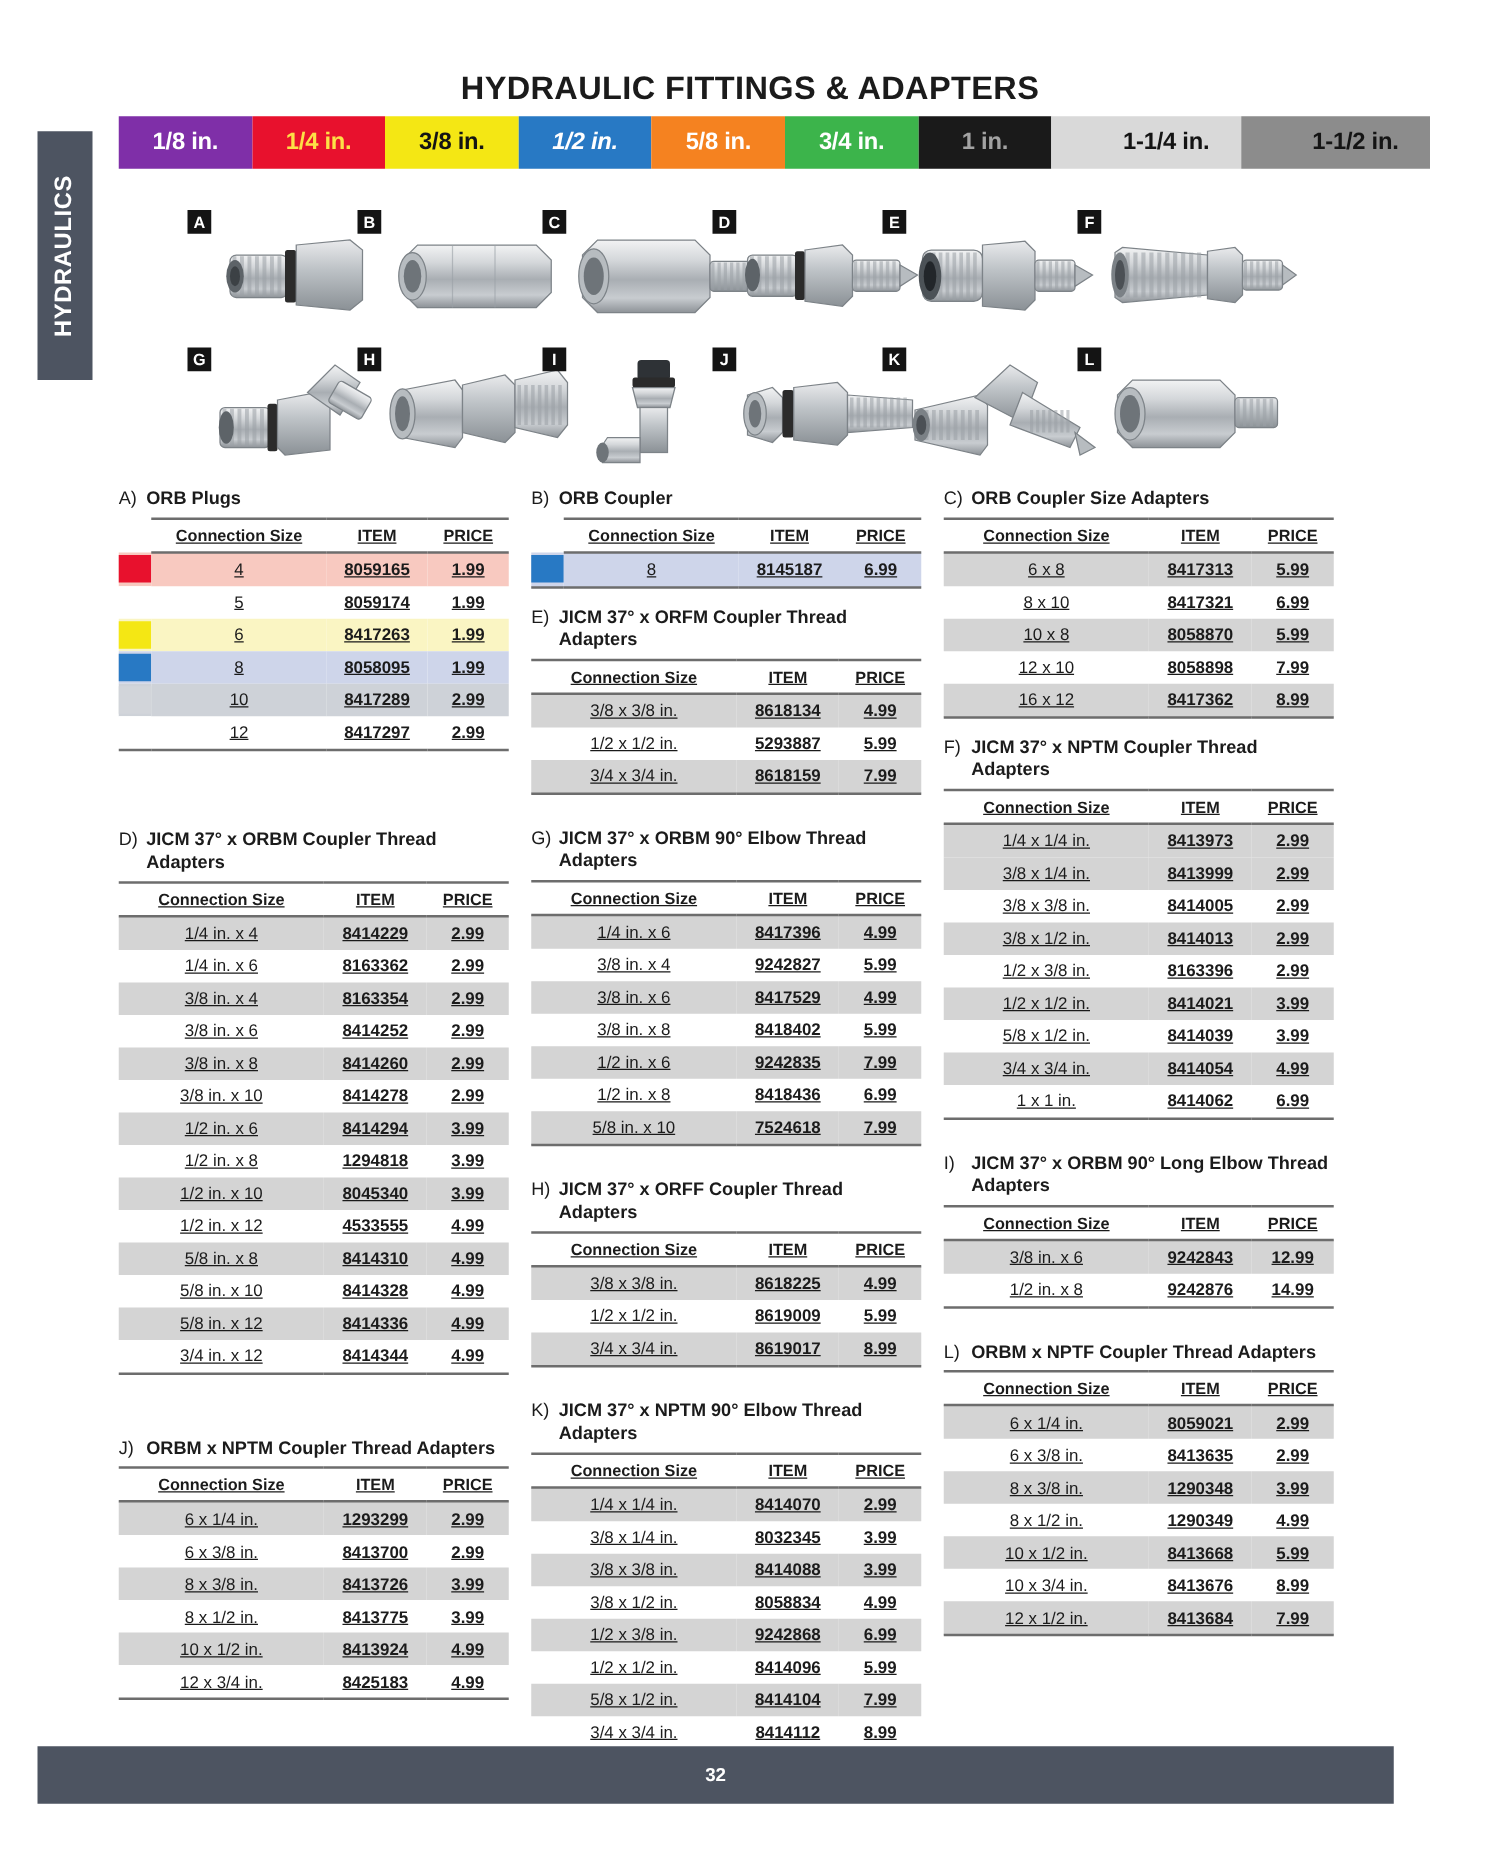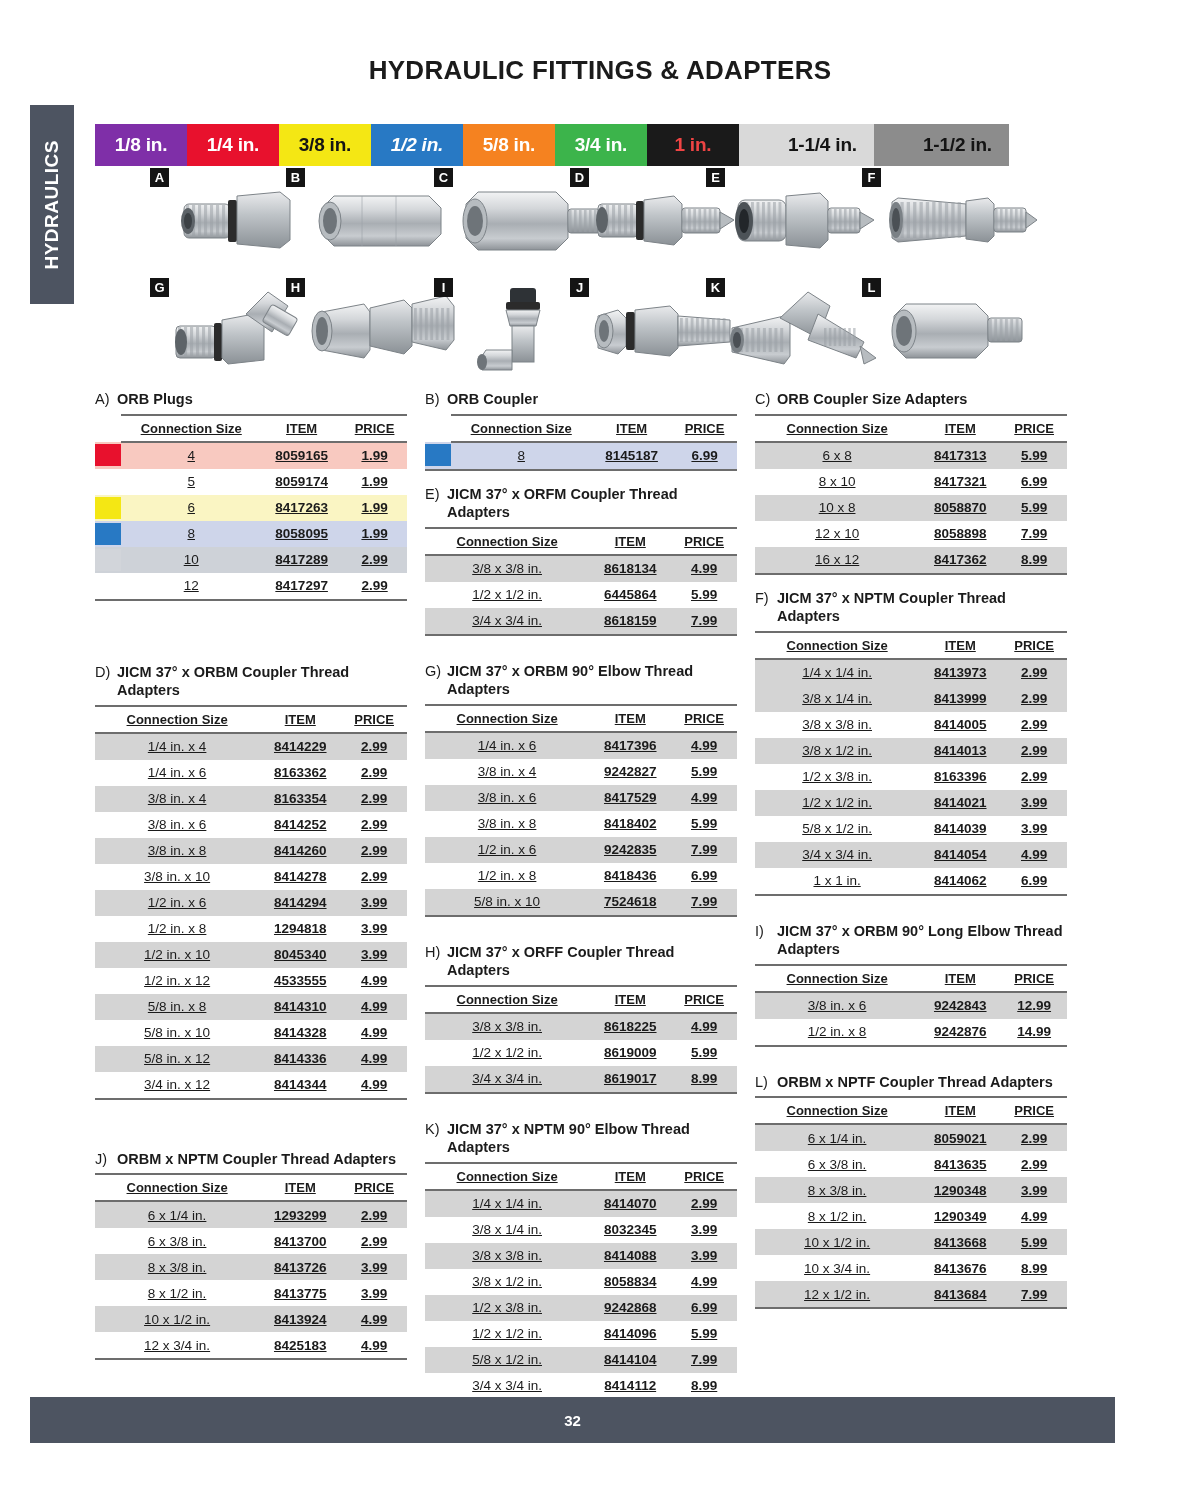--- a/index.html
+++ b/index.html
@@ -48,22 +48,22 @@
   #section-tab span {
     writing-mode: vertical-rl;
     transform: rotate(180deg);
     white-space: nowrap;
   }
 
   
   #size-legend {
     position: absolute;
     left: 95px;
-    top: 124px;
-    width: 914px;
+    top: 93px;
+    width: 1049px;
     height: 42px;
     display: flex;
   }
   #size-legend .swatch {
     flex: 1 1 0;
     display: flex;
     align-items: center;
     justify-content: center;
     font-size: 19px;
     font-weight: bold;
@@ -202,36 +202,36 @@
 <div id="page-title">HYDRAULIC FITTINGS &amp; ADAPTERS</div>
 
 <div id="section-tab">
   <span>HYDRAULICS</span>
 </div>
 
 <div id="size-legend">
     <div class="swatch" style="background: rgb(127, 47, 168); color: rgb(255, 255, 255);">
       <span>1/8 in.</span>
     </div>
-    <div class="swatch" style="background: rgb(232, 17, 45); color: #ffffff; text-align: center;">
+    <div class="swatch" style="background: rgb(232, 17, 45); color: #fde047; text-align: center;">
       <span>1/4 in.</span>
     </div>
     <div class="swatch" style="background: rgb(244, 231, 20); color: rgb(20, 20, 20);">
       <span>3/8 in.</span>
     </div>
     <div class="swatch" style="background: rgb(40, 121, 196); color: rgb(255, 255, 255); font-style: italic;">
       <span>1/2 in.</span>
     </div>
     <div class="swatch" style="background: rgb(245, 130, 32); color: rgb(255, 255, 255);">
       <span>5/8 in.</span>
     </div>
     <div class="swatch" style="background: rgb(60, 180, 75); color: rgb(255, 255, 255);">
       <span>3/4 in.</span>
     </div>
-    <div class="swatch" style="background: rgb(26, 26, 26); color: #ef4444;">
+    <div class="swatch" style="background: rgb(26, 26, 26); color: #a3a3a3;">
       <span>1 in.</span>
     </div>
     <div class="swatch w-wide" style="background: rgb(217, 217, 217); color: rgb(20, 20, 20);">
       <span>1-1/4 in.</span>
     </div>
     <div class="swatch w-wide" style="background: rgb(140, 140, 140); color: rgb(20, 20, 20);">
       <span>1-1/2 in.</span>
     </div>
   </div>
 
@@ -924,21 +924,21 @@
           </tr>
         </thead>
         <tbody>
           <tr class="alt">
             <td class="c-size">3/8 x 3/8 in.</td>
             <td class="c-item">8618134</td>
             <td class="c-price">4.99</td>
           </tr>
           <tr>
             <td class="c-size">1/2 x 1/2 in.</td>
-            <td class="c-item">6445864</td>
+            <td class="c-item">5293887</td>
             <td class="c-price">5.99</td>
           </tr>
           <tr class="alt">
             <td class="c-size">3/4 x 3/4 in.</td>
             <td class="c-item">8618159</td>
             <td class="c-price">7.99</td>
           </tr>
         </tbody>
       </table>
     </div>

